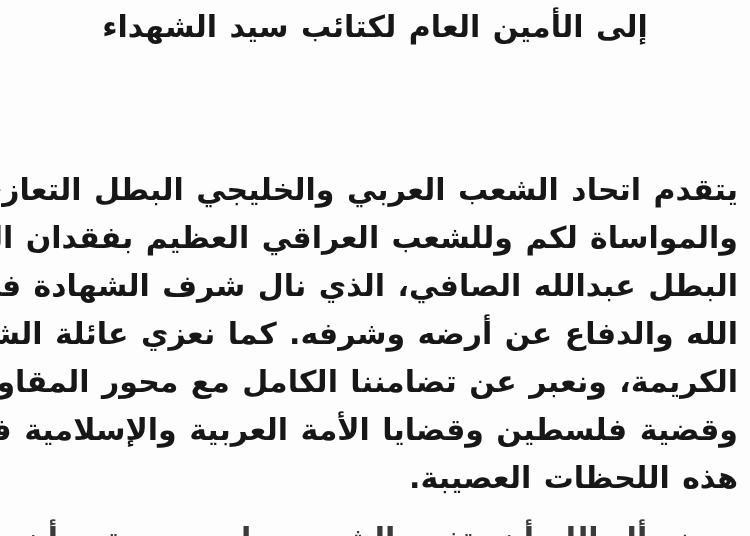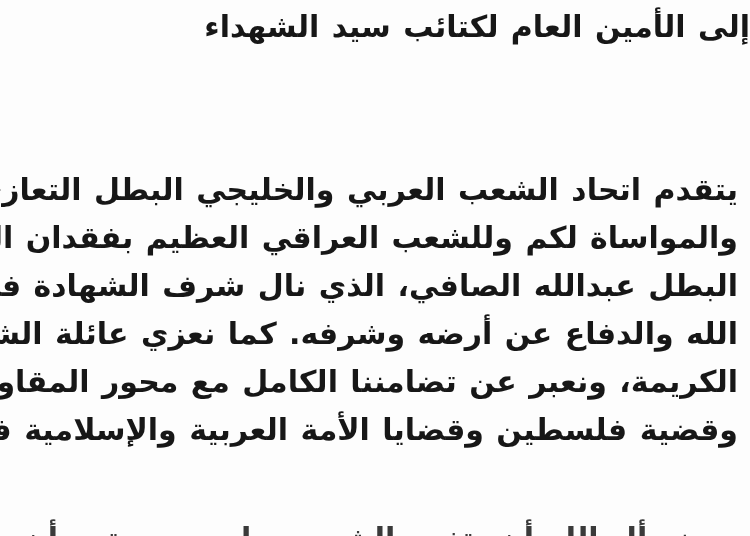--- a/index.html
+++ b/index.html
@@ -16,20 +16,21 @@
     direction: rtl;
     font-family: "DejaVu Sans", sans-serif;
     font-weight: 700;
     color: #171717;
   }
   .letter-header {
     position: absolute;
     top: 0;
     left: 0;
     right: 0;
+    text-align: center;
   }
   .header-line {
     line-height: 53px;
     font-size: 30px;
     letter-spacing: 0.5px;
     word-spacing: 2px;
     white-space: nowrap;
   }
   .letter-body {
     position: absolute;
@@ -66,17 +67,18 @@
     <div class="header-line">إلى الأمين العام لكتائب سيد الشهداء</div>
   </div>
 
   <div class="letter-body">
     <div class="body-line">يتقدم اتحاد الشعب العربي والخليجي البطل التعازي</div>
     <div class="body-line">والمواساة لكم وللشعب العراقي العظيم بفقدان الشهيد</div>
     <div class="body-line">البطل عبدالله الصافي، الذي نال شرف الشهادة في سبيل</div>
     <div class="body-line">الله والدفاع عن أرضه وشرفه. كما نعزي عائلة الشهيد</div>
     <div class="body-line">الكريمة، ونعبر عن تضامننا الكامل مع محور المقاومة</div>
     <div class="body-line">وقضية فلسطين وقضايا الأمة العربية والإسلامية في</div>
+    <div class="body-line">هذه اللحظات العصيبة.</div>
   </div>
 
   <div class="partial-line">نسأل الله أن يتغمد الشهيد بواسع رحمته وأن</div>
 
 </div>
 
 </body></html>

